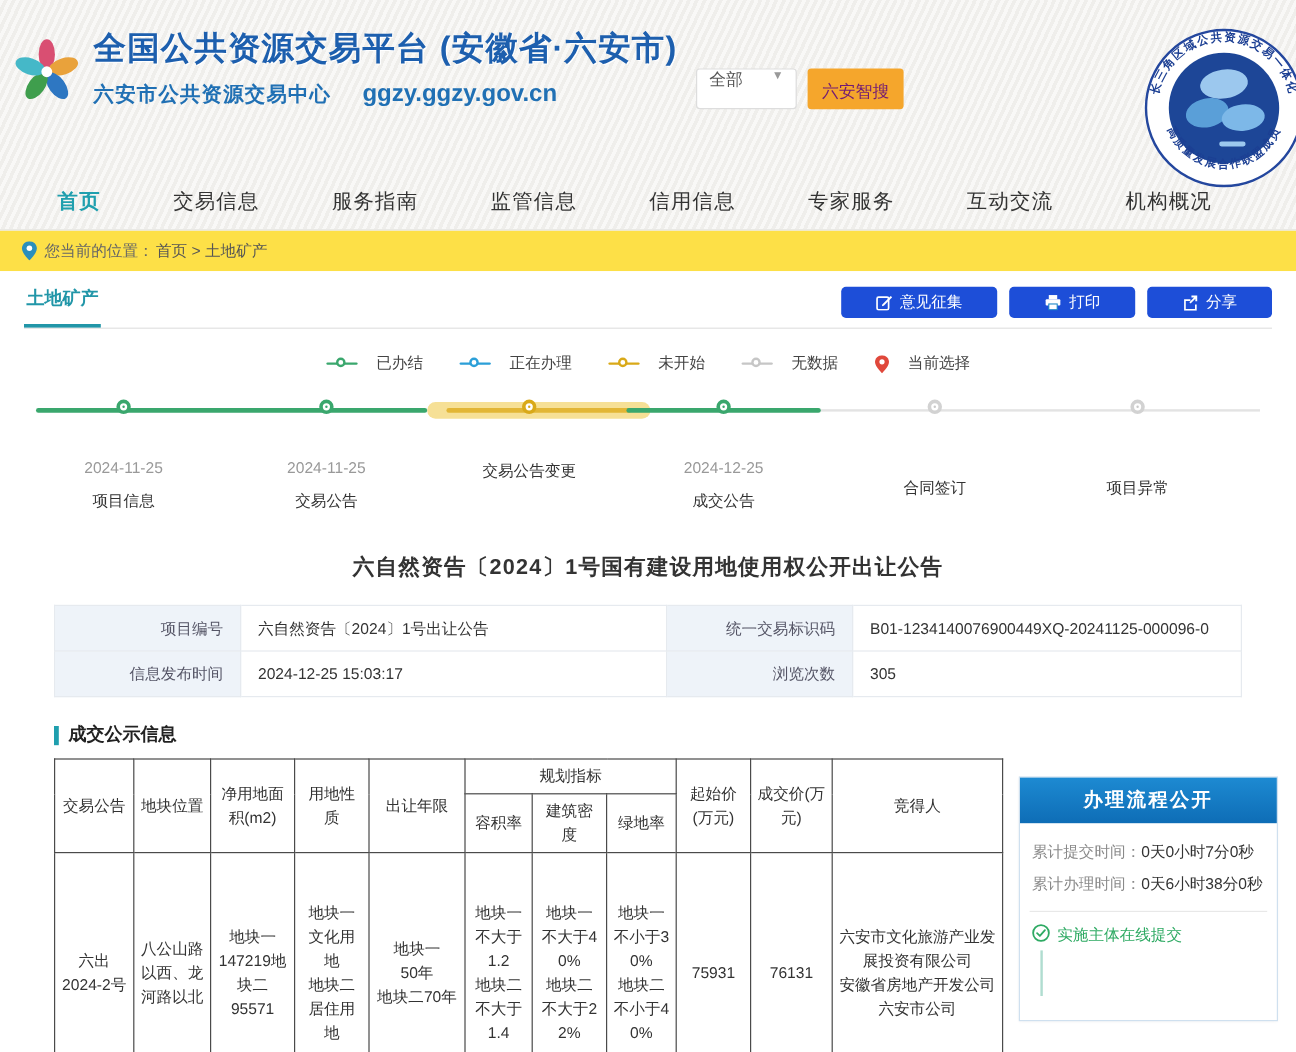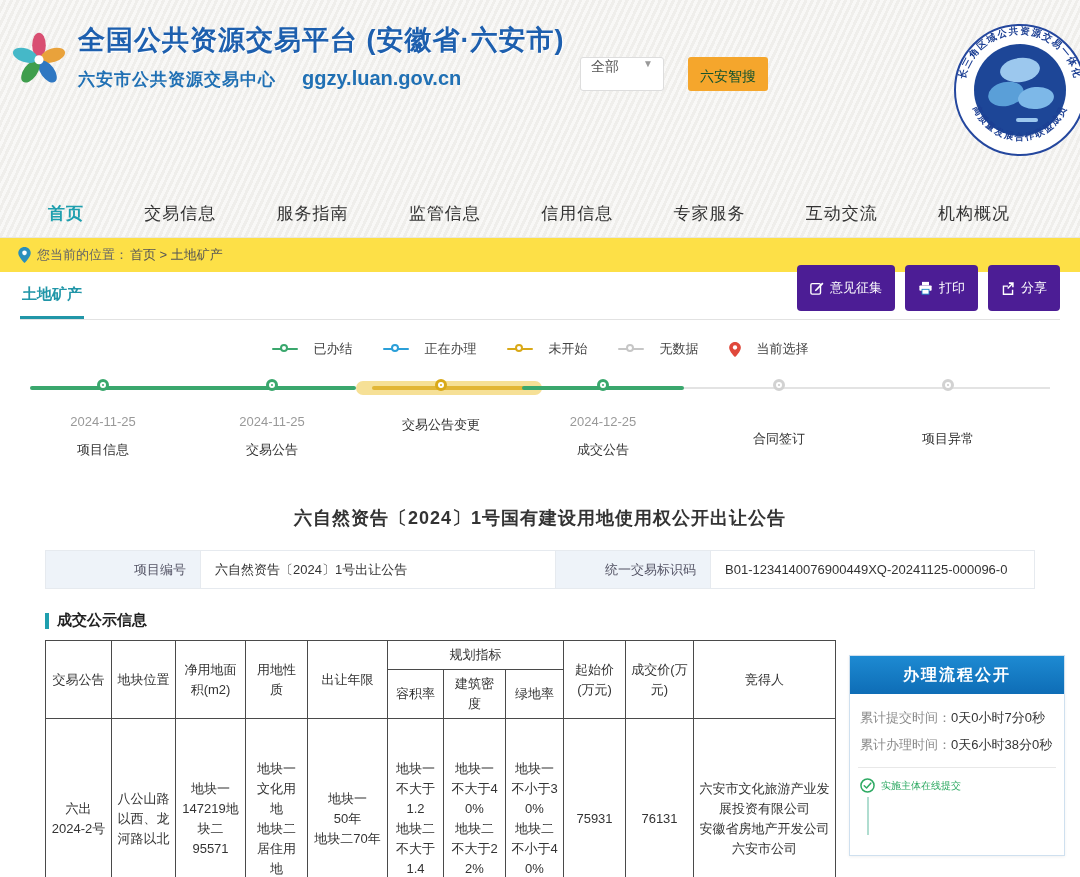--- a/index.html
+++ b/index.html
@@ -5,21 +5,21 @@
   * { margin:0; padding:0; box-sizing:border-box; }
   html,body { width:1080px; }
   body {
     font-family:"Liberation Sans","DejaVu Sans",sans-serif;
     background:#ffffff; color:#333;
   }
   .page { position:relative; width:1080px; height:877px; overflow:hidden; background:#fff; }
 
   
   .topbar {
-    position:relative; height:238px;
+    position:relative; height:192px;
     background:#f2f1ee;
     background-image:repeating-linear-gradient(115deg, rgba(255,255,255,.5) 0 3px, rgba(0,0,0,.012) 3px 6px);
     border-bottom:1px solid #e7e6e3;
   }
   .brand { position:absolute; left:10px; top:22px; display:flex; align-items:flex-start; }
   .logo { width:58px; height:64px; margin-top:4px; }
   .brand-text { margin-left:10px; }
   .site-title {
     font-size:27px; font-weight:bold; color:#1d5fae; letter-spacing:1px;
     text-shadow:1px 1px 0 #fff;
@@ -40,21 +40,21 @@
     width:152px; height:34px; border:1px solid #ddd; border-right:none;
     border-radius:3px 0 0 3px; padding:0 10px; font-size:13px; color:#333;
     font-family:inherit; outline:none; background:#fff;
   }
   .search-input::placeholder { color:#aaa; }
   .search-btn {
     width:44px; height:34px; background:#1486c8; border:none; border-radius:0 3px 3px 0;
     display:flex; align-items:center; justify-content:center; cursor:pointer;
   }
   .smart-btn {
-    margin-left:24px; height:34px; padding:11px 12px; background:#f5a62c; color:#14532d;
+    margin-left:9px; height:34px; padding:11px 12px; background:#f5a62c; color:#701a75;
     border:none; border-radius:3px; font-size:14px; font-family:inherit; cursor:pointer;
   }
   .badge { position:absolute; right:-8px; top:22px; width:136px; height:136px; }
 
   
   .nav {
     position:absolute; left:0; right:0; bottom:12px;
     display:flex; justify-content:space-between; padding:0 70px 0 48px;
   }
   .nav-item { font-size:17px; color:#333; cursor:pointer; letter-spacing:1px; }
@@ -72,21 +72,21 @@
   .content { padding:0 20px; background:#fff; }
 
   .tab-row { position:relative; height:48px; border-bottom:1px solid #e2e2e2; }
   .tab {
     position:absolute; left:0; bottom:0; padding:0 2px 12px 2px;
     font-size:15px; font-weight:bold; color:#2196a8; cursor:pointer;
     border-bottom:3px solid #2196a8;
   }
   .actions { position:absolute; right:0; bottom:8px; display:flex; gap:10px; }
   .act-btn {
-    height:46px; padding:0 13px; background:#4c1d95; color:#fff; border:none; border-radius:4px;
+    height:26px; padding:0 29px; background:#1d4ed8; color:#fff; border:none; border-radius:4px;
     font-size:13px; font-family:inherit; display:flex; align-items:center; gap:6px; cursor:pointer;
   }
 
   
   .legend { display:flex; justify-content:center; gap:30px; margin-top:20px; font-size:13px; color:#444; }
   .legend-item { display:flex; align-items:center; gap:16px; }
   .lg-mark { position:relative; width:26px; height:10px; }
   .lg-mark .ln { position:absolute; top:4px; left:0; right:0; height:2px; border-radius:1px; }
   .lg-mark .dot {
     position:absolute; top:0; left:8px; width:8px; height:8px; border-radius:50%;
@@ -101,21 +101,21 @@
   .seg.yellowband { top:9px; height:14px; background:#f6e096; border-radius:7px; }
   .seg.yellow { background:#e2b636; }
   .tl-node {
     position:absolute; top:7px; width:12px; height:12px; border-radius:50%;
     background:#fff; border:3px solid; transform:translateX(-50%); cursor:pointer;
   }
   .tl-node::after { content:""; position:absolute; inset:2px; border-radius:50%; }
   .tl-node.done { border-color:#3aa76d; } .tl-node.done::after { background:#3aa76d; }
   .tl-node.pending { border-color:#d9a918; } .tl-node.pending::after { background:#d9a918; }
   .tl-node.none { border-color:#d2d2d2; } .tl-node.none::after { background:#c9c9c9; }
-  .tl-label { position:absolute; top:42px; transform:translateX(-50%); width:120px; text-align:center; }
+  .tl-label { position:absolute; top:56px; transform:translateX(-50%); width:120px; text-align:center; }
   .tl-label.narrow { width:78px; }
   .tl-label.nodate { padding-top:14px; }
   .tl-date { font-size:13px; color:#999; margin-bottom:10px; }
   .tl-name { font-size:13px; color:#333; line-height:1.7; }
 
   
   .article-title { margin-top:26px; text-align:center; font-size:18px; font-weight:bold; color:#333; letter-spacing:1px; }
 
   
   .info-table { width:990px; margin:20px auto 0; border-collapse:collapse; font-size:13px; }
@@ -146,21 +146,21 @@
   .panel-head {
     height:38px; background:linear-gradient(180deg,#1d8ad2,#0e6db6); color:#fff;
     font-size:16px; font-weight:bold; display:flex; align-items:center; justify-content:center;
     letter-spacing:2px;
   }
   .panel-body { padding:10px 10px 20px; }
   .stat-line { font-size:13px; line-height:2.1; white-space:nowrap; }
   .stat-lbl { color:#8a8a8a; }
   .stat-val { color:#333; }
   .panel-div { border-bottom:1px solid #e8e8e8; margin:8px -2px 10px; }
-  .step-title { display:flex; align-items:flex-end; gap:6px; font-size:10px; color:#2eaa63; }
+  .step-title { display:flex; align-items:flex-start; gap:6px; font-size:13px; color:#2eaa63; }
   .step-body {
     margin-left:7px; border-left:2px solid #b0ddd0; margin-top:4px;
     padding:8px 0 30px 26px; display:flex; font-size:13px; line-height:1.7;
   }
 </style>
 </head>
 <body>
 
 <div class="page">
 
@@ -183,21 +183,21 @@
           <g transform="rotate(288)">
               <ellipse cx="0" cy="-16" rx="7.5" ry="14" fill="#45b8c8"></ellipse>
             </g>
           <circle cx="0" cy="0" r="5" fill="#fff"></circle>
         </g>
       </svg>
       <div class="brand-text">
         <div class="site-title">全国公共资源交易平台 (安徽省·六安市)</div>
         <div class="brand-sub">
           <span class="center-name">六安市公共资源交易中心</span>
-          <span class="site-url">ggzy.luan.gov.cn</span>
+          <span class="site-url">ggzy.ggzy.gov.cn</span>
         </div>
       </div>
     </div>
 
     <div class="search-row">
       <div class="search-select">
         <span>全部</span>
         <span class="caret">▼</span>
       </div>
       <button class="smart-btn">六安智搜</button>
@@ -352,20 +352,26 @@
 
     <div class="article-title">六自然资告〔2024〕1号国有建设用地使用权公开出让公告</div>
 
     <table class="info-table">
       <tbody>
           <tr>
         <td class="lbl">项目编号</td>
         <td class="val w1">六自然资告〔2024〕1号出让公告</td>
         <td class="lbl">统一交易标识码</td>
         <td class="val">B01-1234140076900449XQ-20241125-000096-0</td>
+      </tr>
+      <tr>
+        <td class="lbl">信息发布时间</td>
+        <td class="val w1">2024-12-25 15:03:17</td>
+        <td class="lbl">浏览次数</td>
+        <td class="val">305</td>
       </tr>
     </tbody>
       </table>
 
     <div class="deal-section">
       <div class="sec-head">
         <span class="sec-bar"></span>
         <span class="sec-title">成交公示信息</span>
       </div>
 

